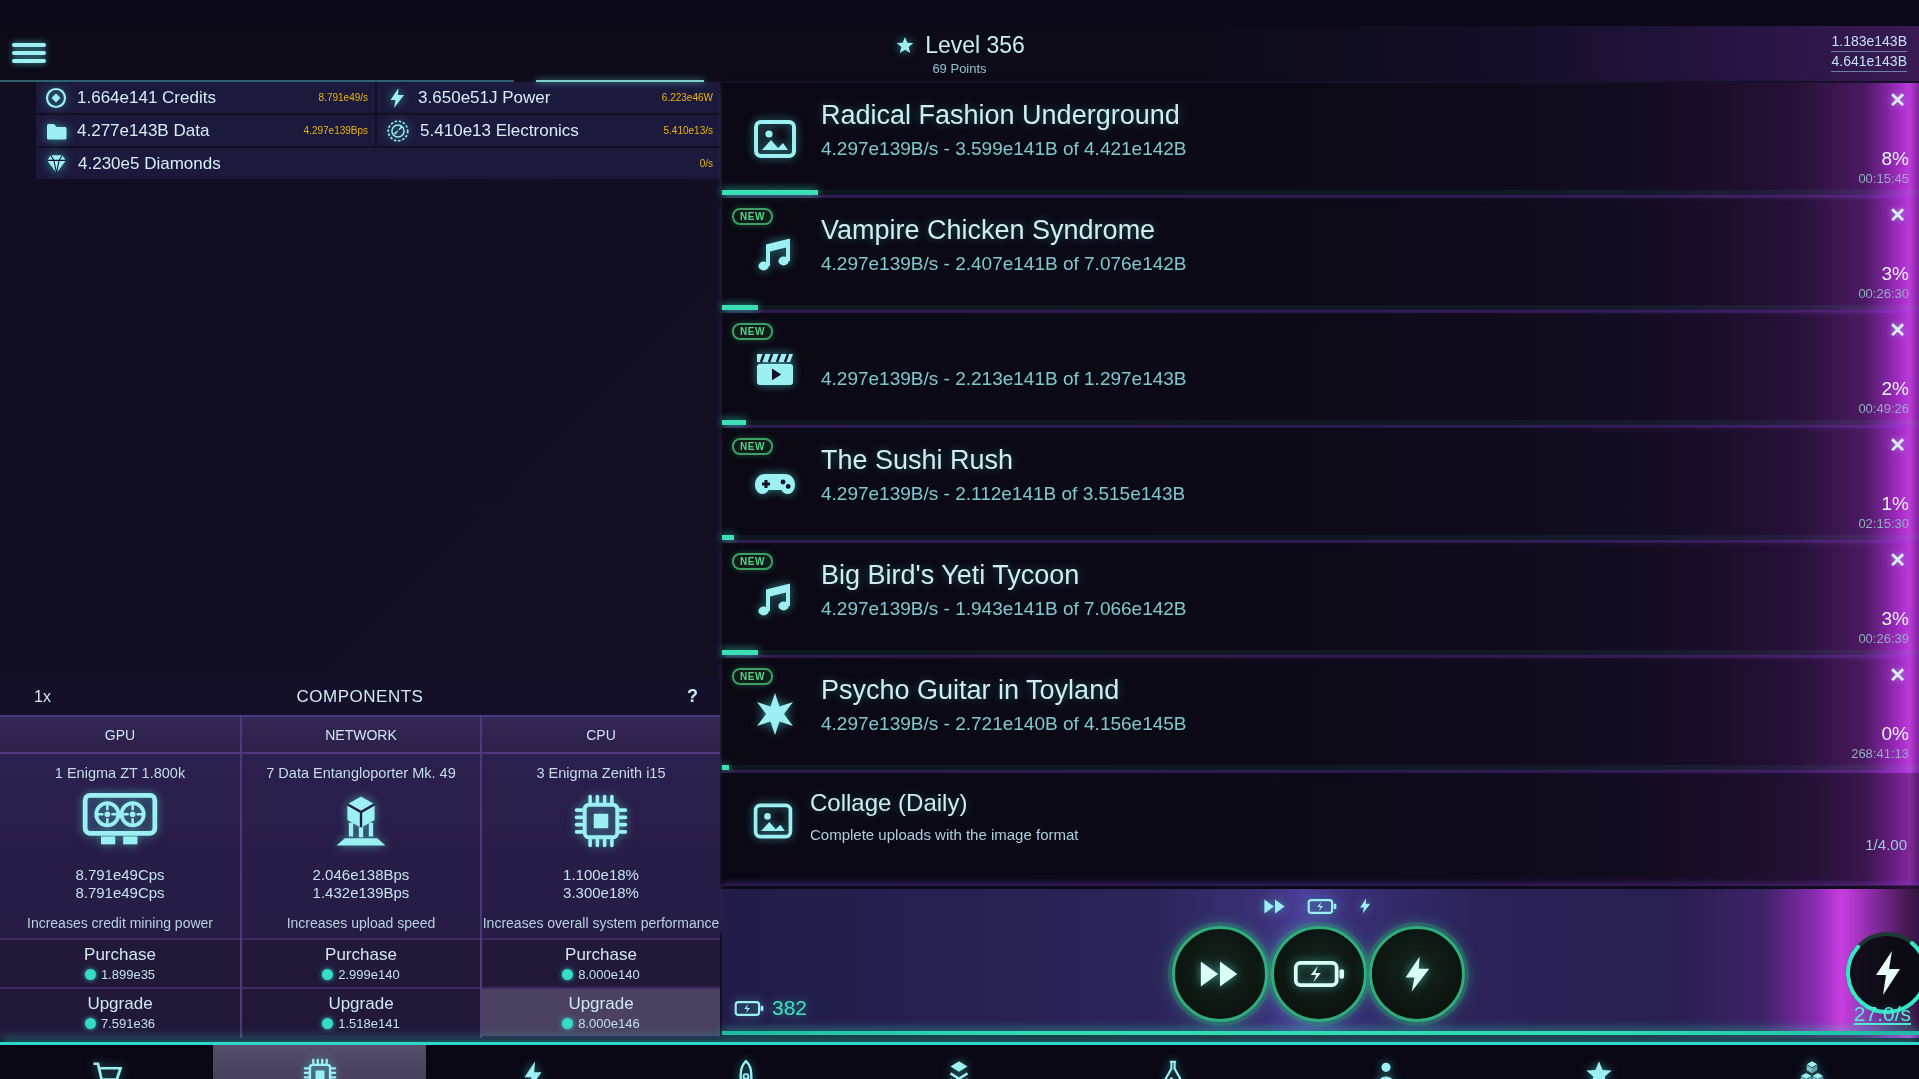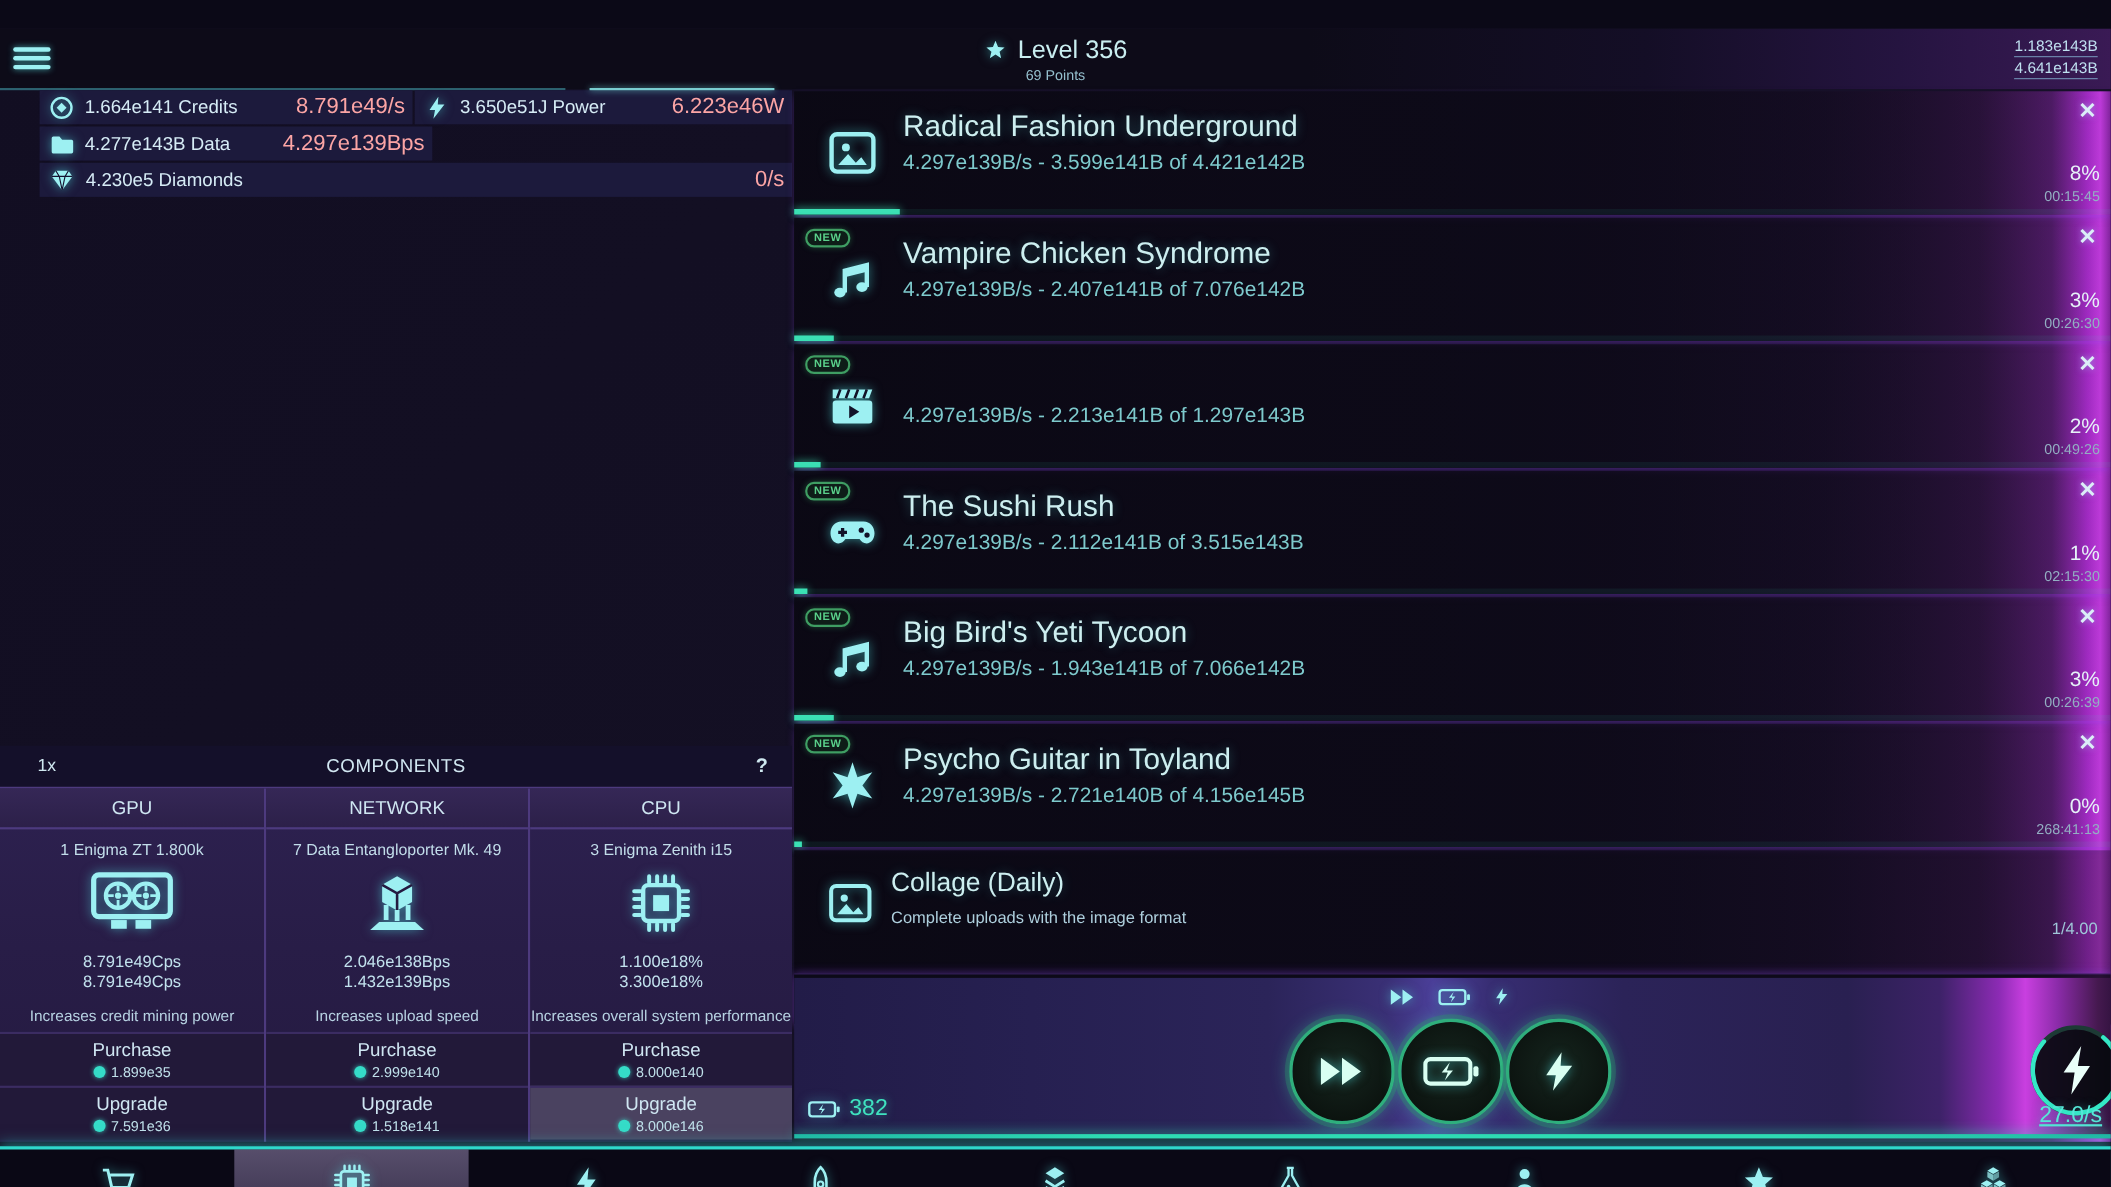--- a/index.html
+++ b/index.html
@@ -26,21 +26,21 @@
   
   #resources { position:absolute; left:0; top:56px; width:720px; }
   #resources::before { content:""; position:absolute; left:0; top:-2px; width:514px; height:2px;
     background:rgba(80,200,210,.45); }
   #resources::after { content:""; position:absolute; left:536px; top:-2px; width:168px; height:2px;
     background:rgba(140,240,240,.85); box-shadow:0 0 6px rgba(120,240,240,.8); }
   .res-row { display:flex; gap:2px; margin-bottom:2px;padding-left:36px; }
   .res-cell { position:relative; height:31px; background:#1c1a3c; display:flex; align-items:center; }
   .res-cell .ico { margin:0 9px 0 8px; flex:0 0 auto; }
   .res-amt { font-size:17px; color:#d6ecf6; white-space:nowrap; }
-  .res-rate { position:absolute; right:7px; font-size:20px; color:#fca5a5; }
+  .res-rate { position:absolute; right:7px; font-size:10px; color:#eab308; }
   .w1 { width:357px; } .w2 { width:361px; } .w3 { width:720px; }
 
   
   #uploads { position:absolute; left:722px; top:57px; width:1197px; height:955px;
     background:linear-gradient(90deg,#131023 0%,#141026 55%,#1d1130 78%,#321545 90%,#551d6e 95.5%,#a62cc9 98.2%,#c13bdd 99.2%,#7d2399 100%); }
   .u-row { position:relative; width:100%; height:112px; margin-bottom:3px;
     background:linear-gradient(90deg,rgba(9,7,17,.82) 0%,rgba(11,8,20,.72) 62%,rgba(14,9,24,.45) 84%,rgba(20,10,30,.18) 94%,rgba(0,0,0,0) 100%);
     box-shadow:0 3px 7px -2px rgba(135,65,225,.5); cursor:pointer; }
   .u-ico { position:absolute; left:29px; top:32px; width:48px; height:48px; }
   .u-title { position:absolute; left:99px; top:17px; font-size:27px; color:#cdeff0;
@@ -92,21 +92,21 @@
   #components { position:absolute; left:0; top:652px; width:720px; height:360px; }
   #comp-header { position:relative; height:37px; background:#14102a; display:flex; align-items:center; }
   #comp-mult { position:absolute; left:34px; font-size:16px; color:#cfe8f0; cursor:pointer; }
   #comp-title { width:100%; text-align:center; font-size:17px; letter-spacing:.5px; color:#d2e8f2; }
   #comp-help { position:absolute; right:22px; font-size:18px; font-weight:bold; color:#cfe8f0; cursor:pointer; }
   #comp-grid { display:flex; height:323px; border-top:2px solid #4d3a7e; }
   .comp-col { width:240px; display:flex; flex-direction:column;
     background:linear-gradient(180deg,#2d2150 0%,#281d47 45%,#241a40 100%); }
   .comp-col + .comp-col { border-left:2px solid #4d3a7e; }
   .comp-tab { height:37px; border-bottom:2px solid #4d3a7e; display:flex; align-items:center; justify-content:center;
-    font-size:17px; color:#cfe6f2; background:linear-gradient(180deg,#352756 0%,#2c2049 100%); cursor:pointer; }
+    font-size:14px; color:#cfe6f2; background:linear-gradient(180deg,#352756 0%,#2c2049 100%); cursor:pointer; }
   .comp-body { position:relative; height:184px; text-align:center; }
   .comp-name { padding-top:11px; font-size:14.5px; color:#c2ddea; }
   .comp-ico { position:absolute; left:0; right:0; top:38px; display:flex; justify-content:center; }
   .comp-stats { position:absolute; left:0; right:0; top:112px; font-size:15px; line-height:18px; color:#c2e2ee; }
   .comp-desc { position:absolute; left:0; right:0; bottom:7px; font-size:14px; color:#b7d2e2; }
   .comp-btn { height:49px; border-top:2px solid #3b2c62; background:#221939; text-align:center; cursor:pointer; }
   .comp-btn.hl { background:#4a4260; }
   .btn-label { font-size:17px; color:#cfe6f2; padding-top:5px; }
   .btn-cost { display:flex; align-items:center; justify-content:center; gap:5px;
     font-size:13px; color:#bfe0ea; margin-top:2px; }
@@ -164,20 +164,31 @@
         <span class="res-rate">6.223e46W</span>
       </div>
     </div>
     <div class="res-row">
       <div class="res-cell w1">
         <svg class="ico" width="24" height="24" viewBox="0 0 24 24">
             <path d="M3 6.5A1.5 1.5 0 0 1 4.5 5H10l2.5 3H21a1.5 1.5 0 0 1 1.5 1.5V19a1.5 1.5 0 0 1-1.5 1.5h-17A1.5 1.5 0 0 1 3 19z" fill="currentColor"></path>
           </svg>
         <span class="res-amt">4.277e143B Data</span>
         <span class="res-rate">4.297e139Bps</span>
+      </div>
+      <div class="res-cell w2">
+        <svg class="ico" width="26" height="26" viewBox="0 0 32 32">
+            <circle cx="16" cy="16" r="12" fill="none" stroke="currentColor" stroke-width="2" stroke-dasharray="3 2.2"></circle>
+            <circle cx="16" cy="16" r="7.5" fill="none" stroke="currentColor" stroke-width="1.8"></circle>
+            <path d="M12.5 19l3-3m1.5-1.5l3-3" stroke="currentColor" stroke-width="1.6" fill="none"></path>
+            <circle cx="12.5" cy="19" r="1.3" fill="currentColor"></circle>
+            <circle cx="20" cy="11.5" r="1.3" fill="currentColor"></circle>
+          </svg>
+        <span class="res-amt">5.410e13 Electronics</span>
+        <span class="res-rate">5.410e13/s</span>
       </div>
     </div>
     <div class="res-row">
       <div class="res-cell w3">
         <svg class="ico" width="25" height="25" viewBox="0 0 24 24">
             <path d="M6.5 4h11L21 9l-9 12L3 9z" fill="currentColor"></path>
             <path d="M3 9h18M6.5 4l3 5 2.5 12M17.5 4l-3 5-2.5 12" stroke="#141230" stroke-width="1" fill="none"></path>
           </svg>
         <span class="res-amt">4.230e5 Diamonds</span>
         <span class="res-rate">0/s</span>

